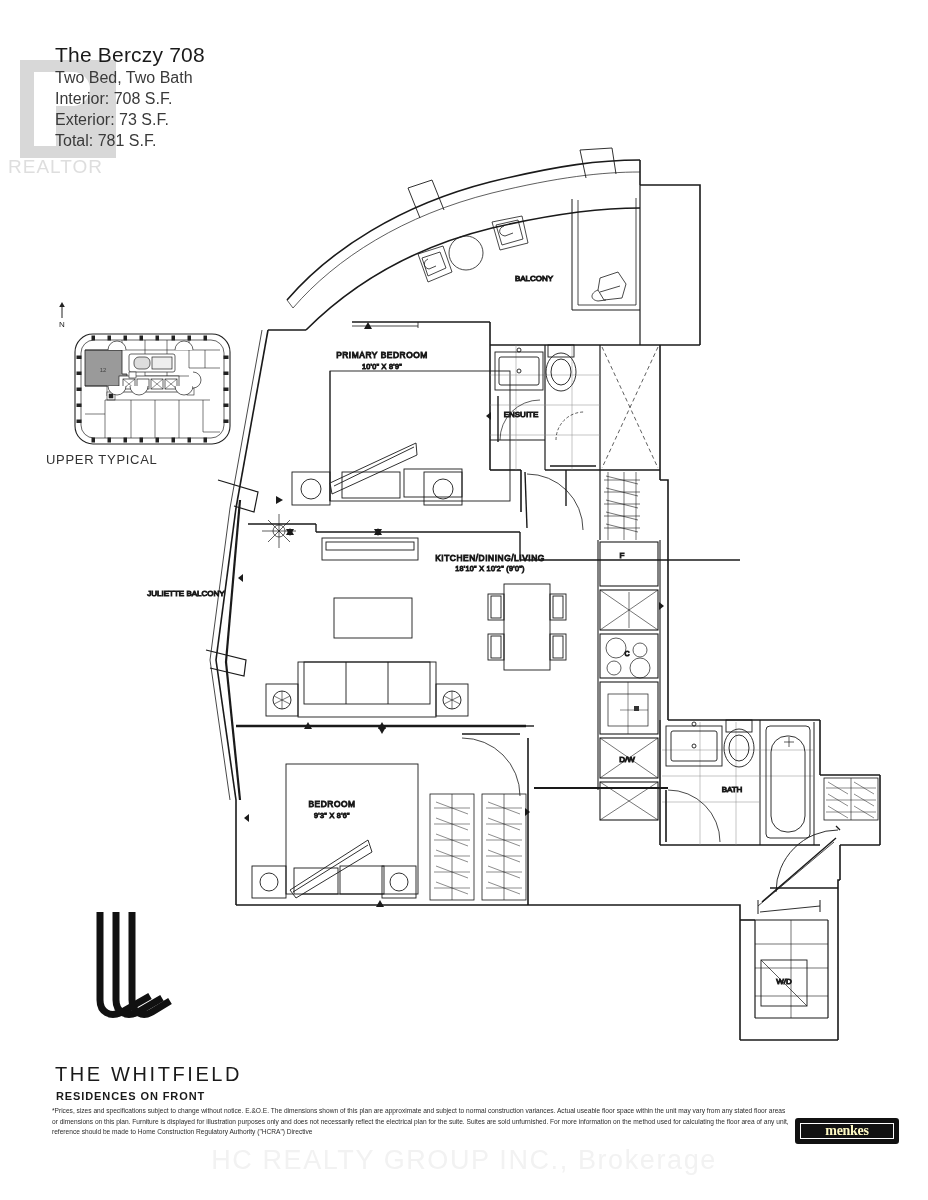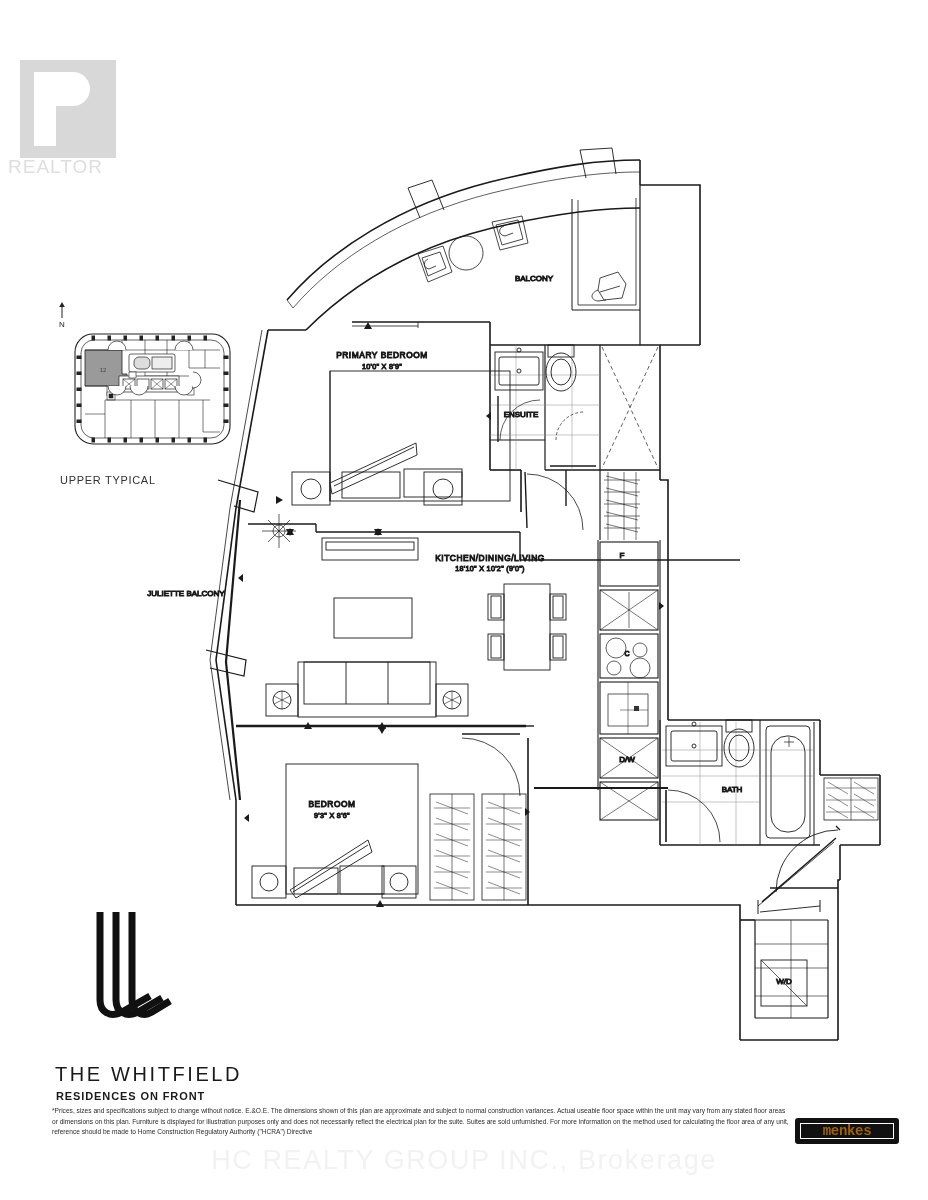--- a/index.html
+++ b/index.html
@@ -80,25 +80,24 @@
   }
 
   
   #keyplan {
     position: absolute;
     left: 45px; top: 296px;
     width: 200px; height: 175px;
   }
   #keyplan-label {
     position: absolute;
-    left: 60px; top: 452px;
-    font-size: 11px;
+    left: 46px; top: 452px;
+    font-size: 13px;
     letter-spacing: .7px;
     color: #333;
-    margin-top: 22px;
   }
 
   
   #plan {
     position: absolute;
     left: 0; top: 0;
     width: 928px; height: 1200px;
   }
 
   
@@ -145,26 +144,26 @@
     border: 2px solid #111;
   }
   #menkes-logo .inner {
     width: 94px; height: 16px;
     border: 1.5px solid #ffffff;
     display: flex;
     align-items: center;
     justify-content: center;
   }
   #menkes-logo .word {
-    color: #a16207;
+    color: #fef9c3;
     font-size: 14px;
     font-weight: bold;
     letter-spacing: -0.3px;
     line-height: 1;
-    font-family: Liberation Mono, monospace;
+    font-family: Liberation Serif, serif;
   }
   #brokerage-watermark {
     position: absolute;
     left: 0; top: 1145px;
     width: 928px;
     text-align: center;
     font-size: 27px;
     letter-spacing: 1.6px;
     color: #f2f2f2;
     white-space: nowrap;
@@ -204,20 +203,27 @@
 <div id="page">
 
   <div id="realtor-watermark">
     <div class="r-box"></div>
     <div class="r-stem"></div>
     <div class="r-bowl"></div>
     <div class="r-bowl2"></div>
     <div class="r-word">REALTOR</div>
   </div>
 
+  <div id="title-block">
+    <div class="unit-name">The Berczy 708</div>
+    <div class="sub">Two Bed, Two Bath</div>
+    <div class="sub">Interior: 708 S.F.</div>
+    <div class="sub">Exterior: 73 S.F.</div>
+    <div class="sub">Total: 781 S.F.</div>
+  </div>
 
   <svg id="keyplan" viewBox="0 0 200 175">
 
     <g>
       <path d="M17 22 L17 8" stroke="#222" stroke-width="1" fill="none"></path>
       <path d="M17 6 L14.2 11 L19.8 11 Z" fill="#222"></path>
       <text class="kp-label" x="17" y="31" style="font-size:8px;fill:#222">N</text>
     </g>
 
     <rect x="30" y="38" width="155" height="110" rx="18" ry="18" fill="#fff" stroke="#222" stroke-width="1.1"></rect>

